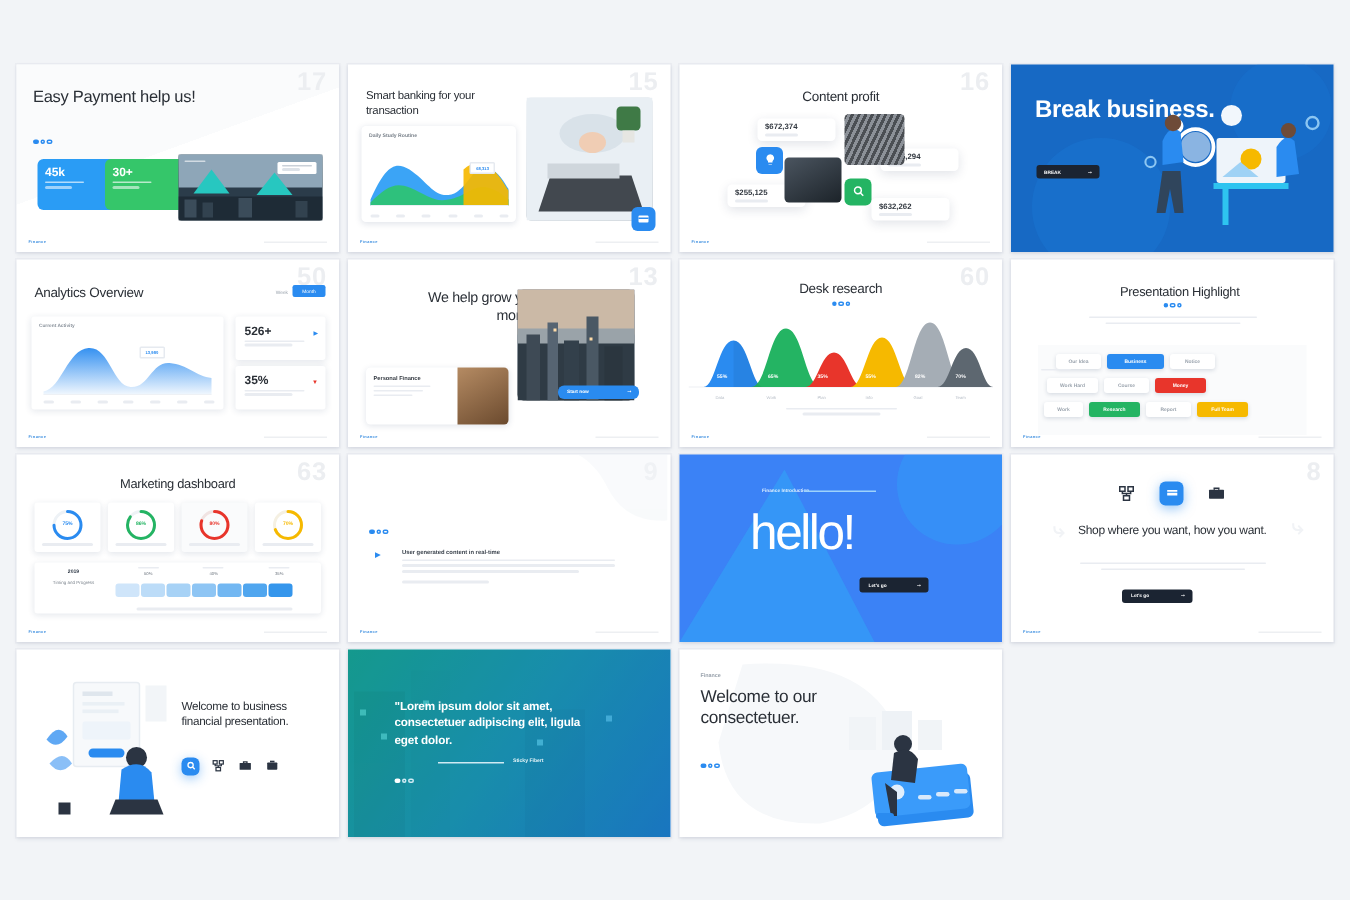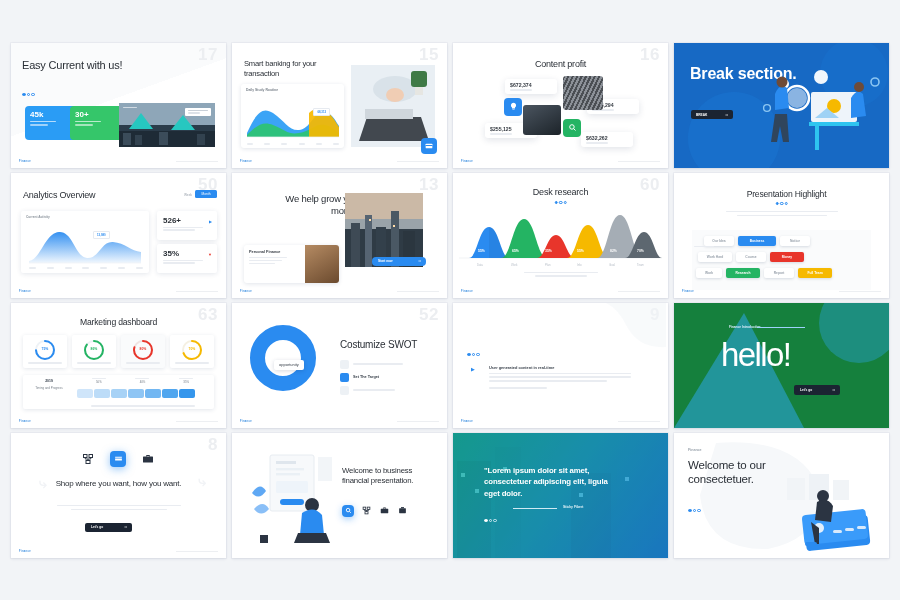--- a/index.html
+++ b/index.html
@@ -22,21 +22,21 @@
     align-content: center;
   }
   .slide {
     position: relative;
     width: 215px; height: 125px;
     background: #ffffff;
     overflow: hidden;
     box-shadow: 0 1px 3px rgba(20,40,80,.10), 0 0 0 1px rgba(20,40,80,.03);
   }
   .slide.blue  { background: #1769c4; }
-  .slide.cyan  { background: #15803d; }
+  .slide.cyan  { background: #3b82f6; }
   .slide.grad  { background: linear-gradient(125deg,#18b09a 0%, #1ea0c4 48%, #1f7fe0 100%); }
   .snum {
     position: absolute; right: 8px; top: 3px;
     font-size: 17px; font-weight: 700; color: #eceef1;
     letter-spacing: .5px; line-height: 1;
   }
   .brand {
     position: absolute; left: 8px; bottom: 5px;
     font-size: 2.6px; color: #3d8fe0; letter-spacing:.3px;
     font-weight: 700;
@@ -169,21 +169,21 @@
   .s16 .ttl { left:14px; top:25px; font-size:11.5px; line-height:14.5px; width:110px; }
 </style>
 </head>
 <body>
 
 <div class="grid">
 
   <div class="slide s1">
     <div class="wedge"></div>
     <div class="snum">17</div>
-    <div class="ttl">Easy Current with us!</div>
+    <div class="ttl">Easy Payment help us!</div>
     <div class="dots" style="position:absolute;left:11px;top:50px">
         <i class="f"></i>
         <i></i>
         <i></i>
       </div>
     <div class="st a">
       <div class="n">45k</div>
       <div style="margin:2px 0 0 5px">
           <span class="lorem" style="width:26px;height:1.8px;background:rgba(255,255,255,.65)"></span>
           <span class="lorem" style="width:18px;height:1.8px;margin-top:1.5px;background:rgba(255,255,255,.55)"></span>
@@ -298,21 +298,21 @@
     <div class="ph" style="left:110px;top:33px;width:40px;height:34px;background:repeating-linear-gradient(115deg,#4b4f54 0 2px,#8c9198 2px 4px)"></div>
     <div class="brand">Finance</div>
     <div class="brandline"></div>
   </div>
 
   <div class="slide s4 blue">
     <svg width="215" height="125" style="position:absolute;left:0;top:0">
       <circle cx="60" cy="95" r="46" fill="#1a74d2" opacity=".55"></circle>
       <circle cx="180" cy="30" r="34" fill="#1a74d2" opacity=".4"></circle>
     </svg>
-    <div class="ttl">Break section.</div>
+    <div class="ttl">Break business.</div>
     <div class="btn">
       <span style="font-size:3.2px;color:#fff;position:absolute;left:5px;top:3px;font-weight:700">BREAK</span>
       <span style="position:absolute;right:5px;top:3px;color:#fff;font-size:3.4px">➞</span>
     </div>
     <svg width="135" height="90" viewBox="0 0 135 90" style="position:absolute;left:75px;top:25px">
       <rect x="62" y="24" width="46" height="30" rx="2" fill="#eef4fa"></rect>
       <circle cx="85" cy="38" r="7" fill="#f6b900"></circle>
       <path d="M66 50 L78 40 L90 50 Z" fill="#9fd2f5"></path>
       <rect x="60" y="54" width="50" height="4" fill="#2ec4f0"></rect>
       <rect x="66" y="58" width="4" height="24" fill="#2ec4f0"></rect>
@@ -553,40 +553,20 @@
       <div class="seg" style="left:139px;width:16px;background:#50a6ef"></div>
       <div class="seg" style="left:156px;width:16px;background:#3596ec"></div>
       <div style="position:absolute;left:54px;right:6px;bottom:2px">
           <span class="lorem" style="width:104px;height:1.5px;margin:0 auto"></span>
         </div>
     </div>
     <div class="brand">Finance</div>
     <div class="brandline"></div>
   </div>
 
-  <div class="slide s10">
-    <div class="snum">52</div>
-    <div class="bigO"></div>
-    <div class="olabel">opportunity</div>
-    <div class="ttl">Costumize SWOT</div>
-    <div class="li" style="top:57px">
-      <span class="sq"></span>
-      <span class="lorem" style="width:50px;height:1.8px"></span>
-    </div>
-    <div class="li" style="top:70px">
-      <span class="sq on"></span>
-      <span style="font-size:3.8px;color:#3b434d;font-weight:600">Set The Target</span>
-    </div>
-    <div class="li" style="top:83px">
-      <span class="sq"></span>
-      <span class="lorem" style="width:42px;height:1.8px"></span>
-    </div>
-    <div class="brand">Finance</div>
-    <div class="brandline"></div>
-  </div>
 
   <div class="slide s11">
     <div class="snum">9</div>
     <div class="dots" style="position:absolute;left:14px;top:50px">
         <i class="f"></i>
         <i></i>
         <i></i>
       </div>
     <div class="bullet">
       <span style="position:absolute;left:4px;top:1px;color:#2a8bf0;font-size:5px">▶</span>

